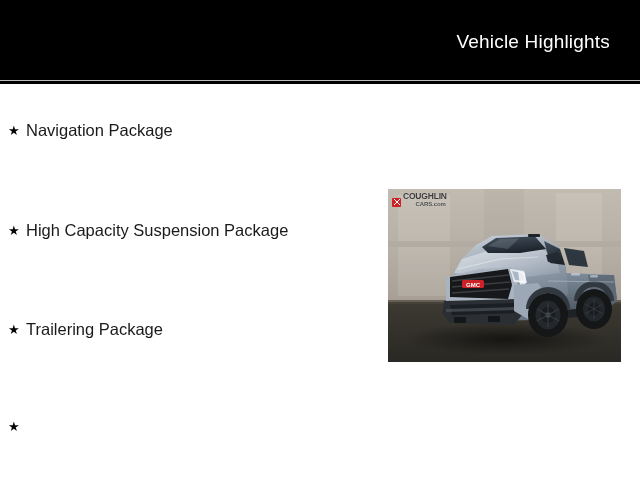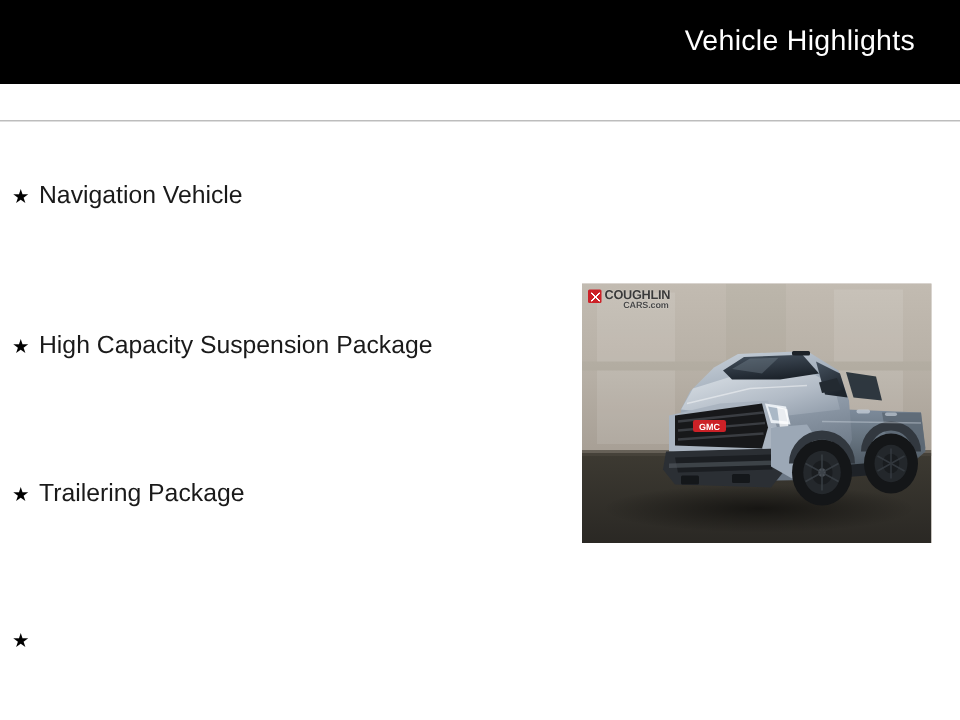--- a/index.html
+++ b/index.html
@@ -14,21 +14,21 @@
     overflow: hidden;
     position: relative;
   }
 
   
   #header-bar {
     position: absolute;
     left: 0;
     top: 0;
     width: 640px;
-    height: 56px;
+    height: 84px;
     background: #000000;
     box-sizing: border-box;
     display: flex;
     align-items: center;
     justify-content: flex-end;
   }
   #header-title {
     color: #ffffff;
     font-size: 19px;
     font-weight: 400;
@@ -99,21 +99,21 @@
     width: 233px;
     height: 173px;
   }
 
   
   #photo-watermark {
     position: absolute;
     left: 4px;
     top: 3px;
     display: flex;
-    align-items: flex-start;
+    align-items: flex-end;
     gap: 2px;
     line-height: 1;
     pointer-events: none;
   }
   #watermark-logo-icon {
     width: 9px;
     height: 9px;
     background: #cc2127;
     border-radius: 1px;
     margin-top: 1px;
@@ -161,21 +161,21 @@
 
 <div id="header-bar">
   <span id="header-title">Vehicle Highlights</span>
 </div>
 <div id="header-rule"></div>
 
 <ul id="highlights-list">
 
   <li class="highlight-item" data-index="0">
     <span class="star-bullet">★</span>
-    <span class="highlight-label">Navigation Vehicle</span>
+    <span class="highlight-label">Navigation Package</span>
   </li>
 
   <li class="highlight-item" data-index="1">
     <span class="star-bullet">★</span>
     <span class="highlight-label">High Capacity Suspension Package</span>
   </li>
 
   <li class="highlight-item" data-index="2">
     <span class="star-bullet">★</span>
     <span class="highlight-label">Trailering Package</span>

